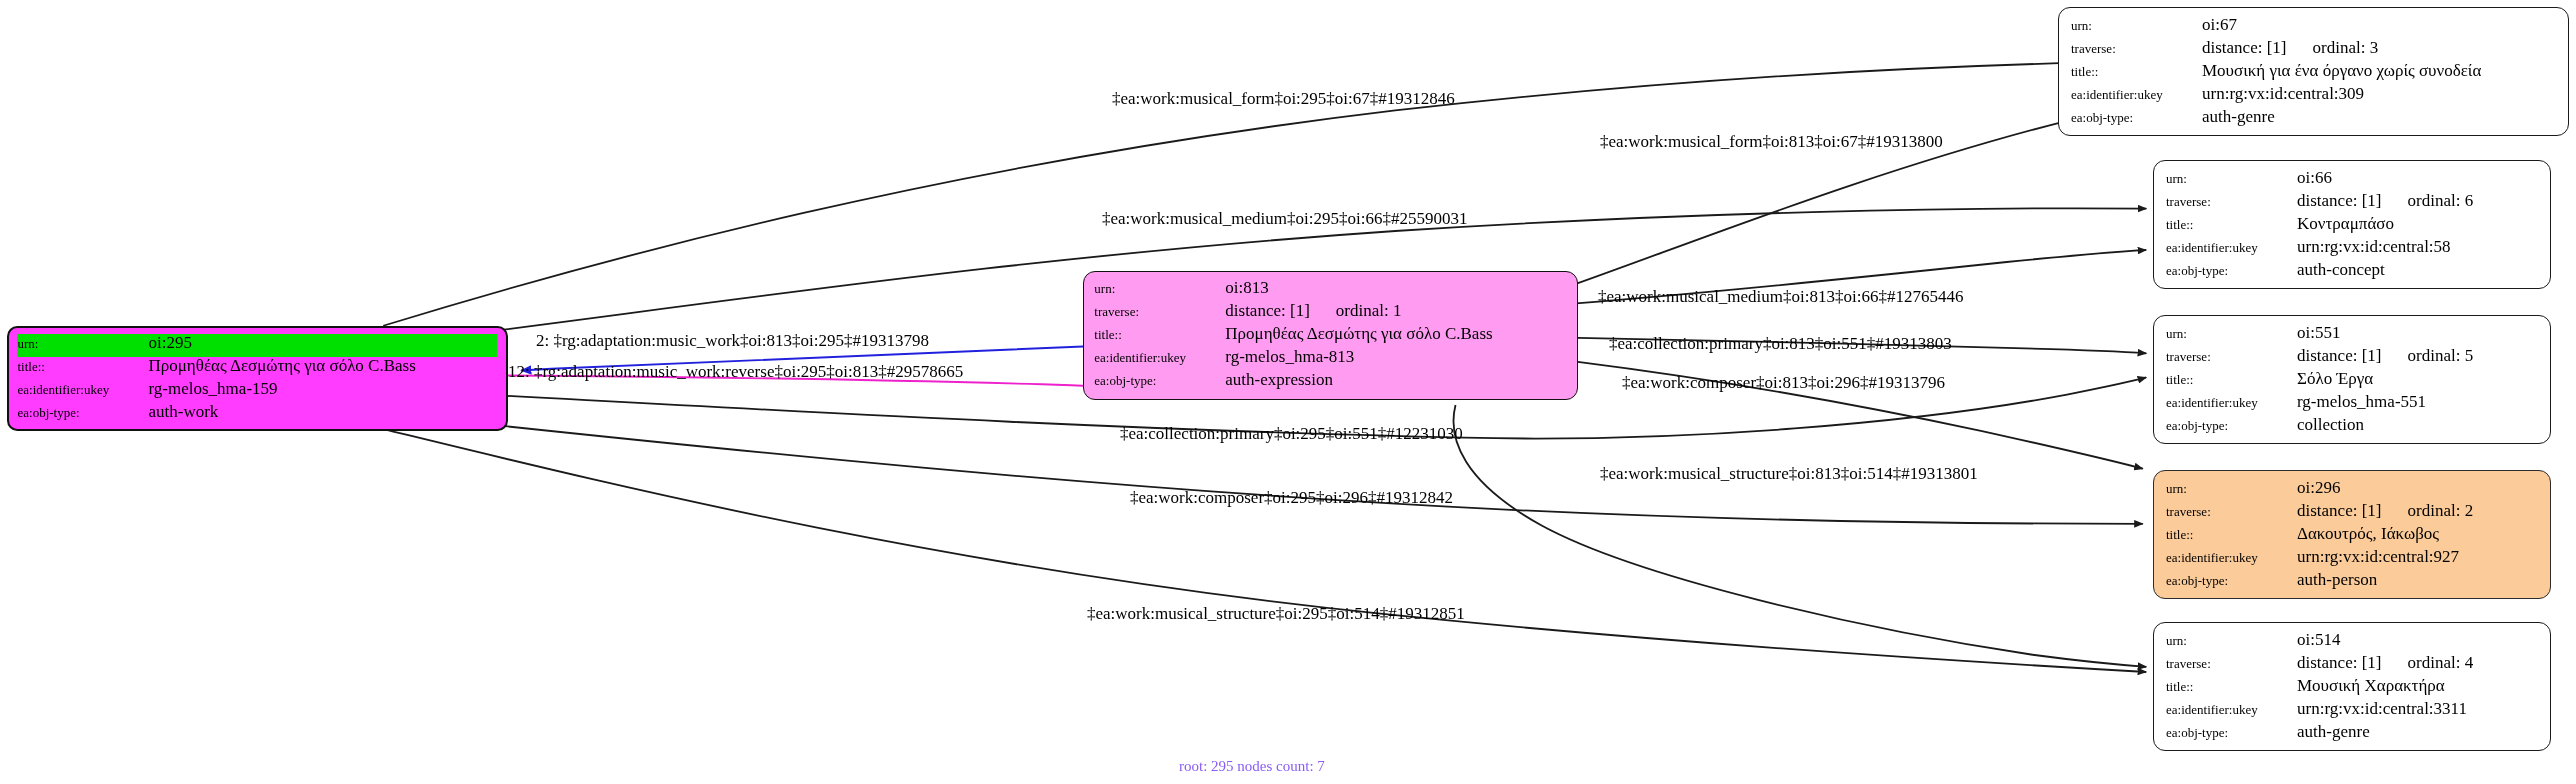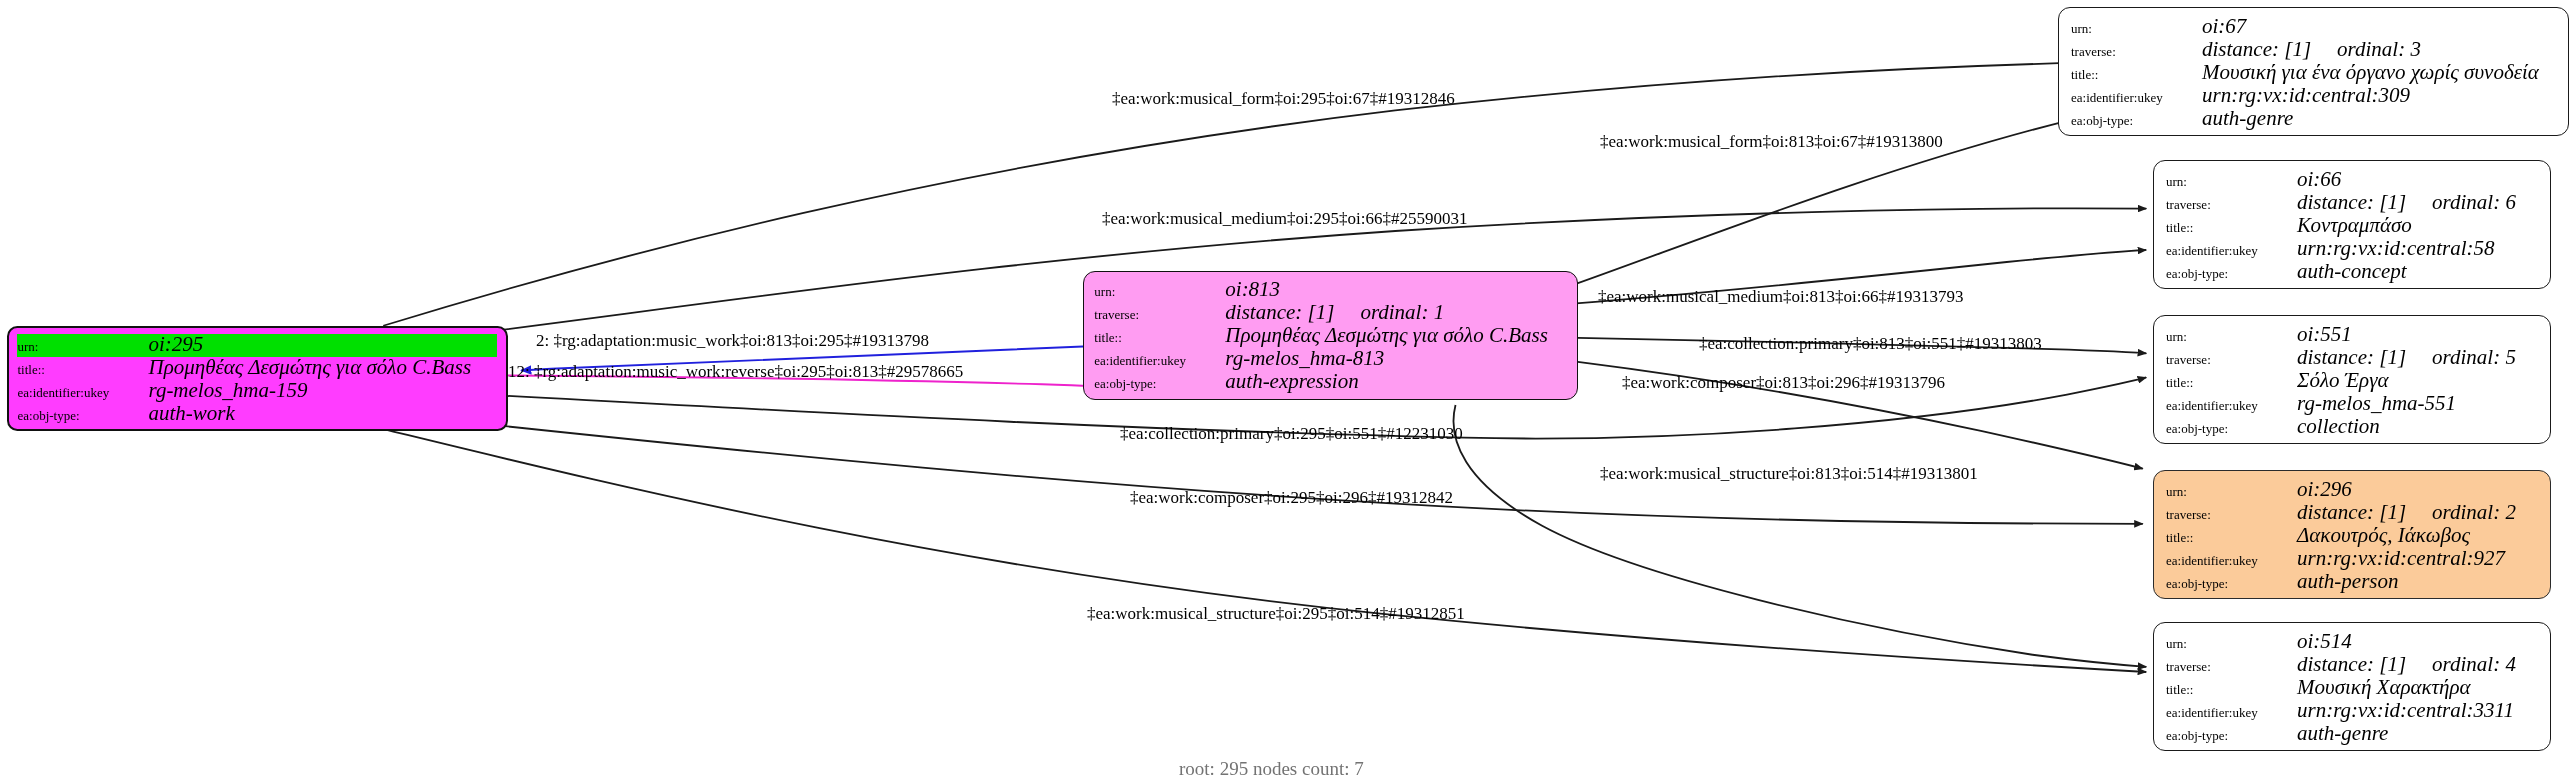--- a/index.html
+++ b/index.html
@@ -47,22 +47,21 @@
     height: 23px;
     white-space: nowrap;
   }
   .row .k {
     flex: 0 0 auto;
     width: 131px;
     font-size: 13px;
   }
   .row .v {
     flex: 1 1 auto;
-    font-size: 21px;
-    font-style: italic;
+    font-size: 17px;
   }
   .row.highlight {
     background: #00e000;
   }
   .row.highlight .k,
   .row.highlight .v {
     background: transparent;
   }
   .row .v .ord {
     display: inline-block;
@@ -76,23 +75,23 @@
   .edge-label {
     position: absolute;
     font-size: 17px;
     line-height: 1;
     white-space: nowrap;
     color: #000000;
     background: transparent;
   }
   .footer-label {
     position: absolute;
-    font-size: 19px;
+    font-size: 15px;
     white-space: nowrap;
-    color: #737373;
+    color: #8b5cf6;
   }
 </style>
 </head>
 <body>
 
 <div id="canvas">
 
   <svg id="edge-layer" viewBox="0 0 2991 911">
     <defs>
       <marker id="ah" markerWidth="11" markerHeight="9" refX="10" refY="4.5" orient="auto" markerUnits="userSpaceOnUse">
@@ -289,22 +288,22 @@
       <span class="k">ea:obj-type:</span>
       <span class="v">auth-genre</span>
     </div>
   </div>
 
   <div class="edge-label" style="left:1112px; top:90px;">‡ea:work:musical_form‡oi:295‡oi:67‡#19312846</div>
   <div class="edge-label" style="left:1600px; top:133px;">‡ea:work:musical_form‡oi:813‡oi:67‡#19313800</div>
   <div class="edge-label" style="left:1102px; top:210px;">‡ea:work:musical_medium‡oi:295‡oi:66‡#25590031</div>
   <div class="edge-label" style="left:536px;  top:332px;">2: ‡rg:adaptation:music_work‡oi:813‡oi:295‡#19313798</div>
   <div class="edge-label" style="left:508px;  top:363px;">12: ‡rg:adaptation:music_work:reverse‡oi:295‡oi:813‡#29578665</div>
-  <div class="edge-label" style="left:1598px; top:288px;">‡ea:work:musical_medium‡oi:813‡oi:66‡#19313793</div>
-  <div class="edge-label" style="left:1699px; top:335px;text-align:center;">‡ea:collection:primary‡oi:813‡oi:551‡#19313803</div>
+  <div class="edge-label" style="left:1598px; top:288px;">‡ea:work:musical_medium‡oi:813‡oi:66‡#12765446</div>
+  <div class="edge-label" style="left:1609px; top:335px;text-align:center;">‡ea:collection:primary‡oi:813‡oi:551‡#19313803</div>
   <div class="edge-label" style="left:1622px; top:374px;">‡ea:work:composer‡oi:813‡oi:296‡#19313796</div>
   <div class="edge-label" style="left:1120px; top:425px;">‡ea:collection:primary‡oi:295‡oi:551‡#12231030</div>
   <div class="edge-label" style="left:1600px; top:465px;">‡ea:work:musical_structure‡oi:813‡oi:514‡#19313801</div>
   <div class="edge-label" style="left:1130px; top:489px;">‡ea:work:composer‡oi:295‡oi:296‡#19312842</div>
   <div class="edge-label" style="left:1087px; top:605px;">‡ea:work:musical_structure‡oi:295‡oi:514‡#19312851</div>
 
   <div class="footer-label" style="left:1179px; top:758px;">root: 295 nodes count: 7</div>
 
 </div>
 

